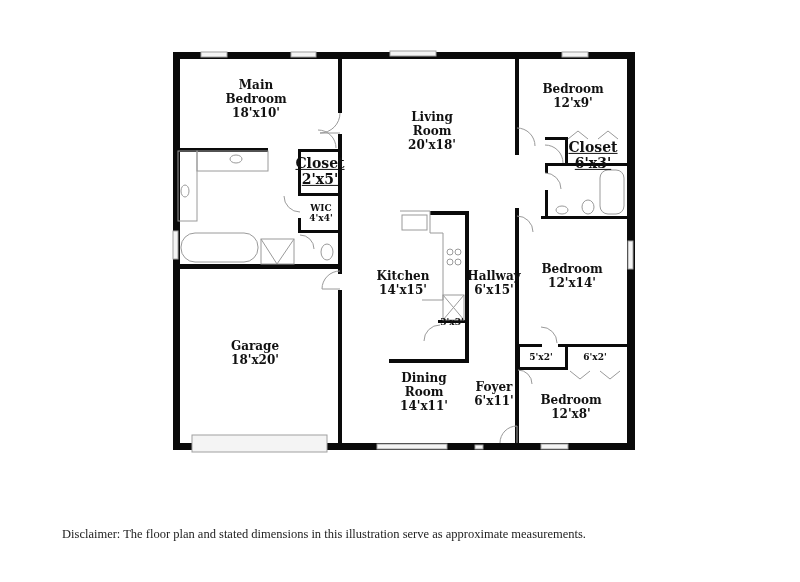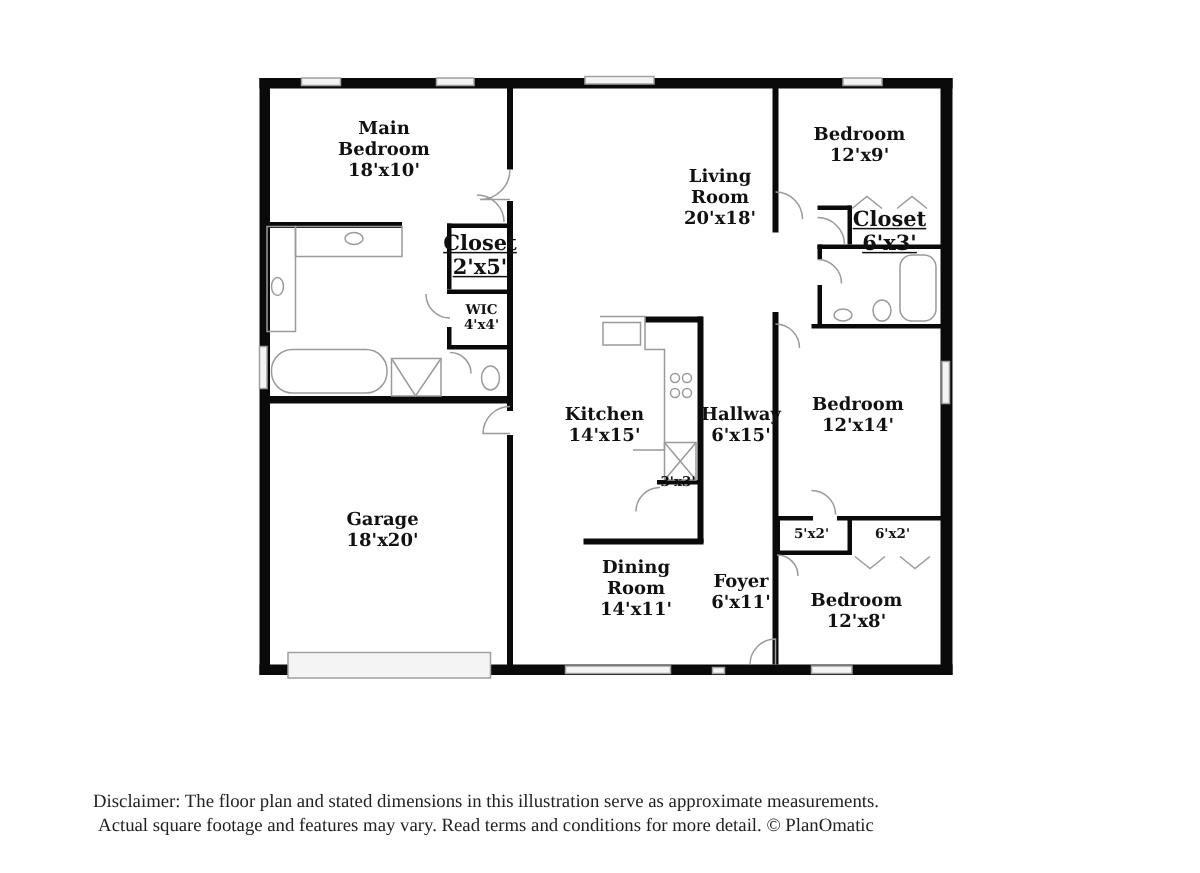--- a/index.html
+++ b/index.html
@@ -128,21 +128,21 @@
     <path d="M500 443 A17 17 0 0 1 517 426 L517 443"></path>
   </g>
 </svg>
 
 <div id="labels">
     <div class="label lbl-lg" style="left: 256px; top: 100px;">
       <div>Main</div>
       <div>Bedroom</div>
       <div>18'x10'</div>
     </div>
-    <div class="label lbl-lg" style="left: 432px; top: 132px; margin-left: 48px;">
+    <div class="label lbl-lg" style="left: 432px; top: 132px;">
       <div>Living</div>
       <div>Room</div>
       <div>20'x18'</div>
     </div>
     <div class="label lbl-lg" style="left: 573px; top: 97px;">
       <div>Bedroom</div>
       <div>12'x9'</div>
     </div>
     <div class="label lbl-sm" style="left: 593px; top: 155px;">
       <div>Closet</div>
@@ -191,14 +191,13 @@
       <div>6'x11'</div>
     </div>
     <div class="label lbl-lg" style="left: 571px; top: 408px;">
       <div>Bedroom</div>
       <div>12'x8'</div>
     </div>
   </div>
 
 <div id="disclaimer">
   <div>Disclaimer: The floor plan and stated dimensions in this illustration serve as approximate measurements.</div>
-  <div>Actual square footage and features may vary. Read terms and conditions for more detail. © PlanOmatic</div>
 </div>
 
 </body></html>

